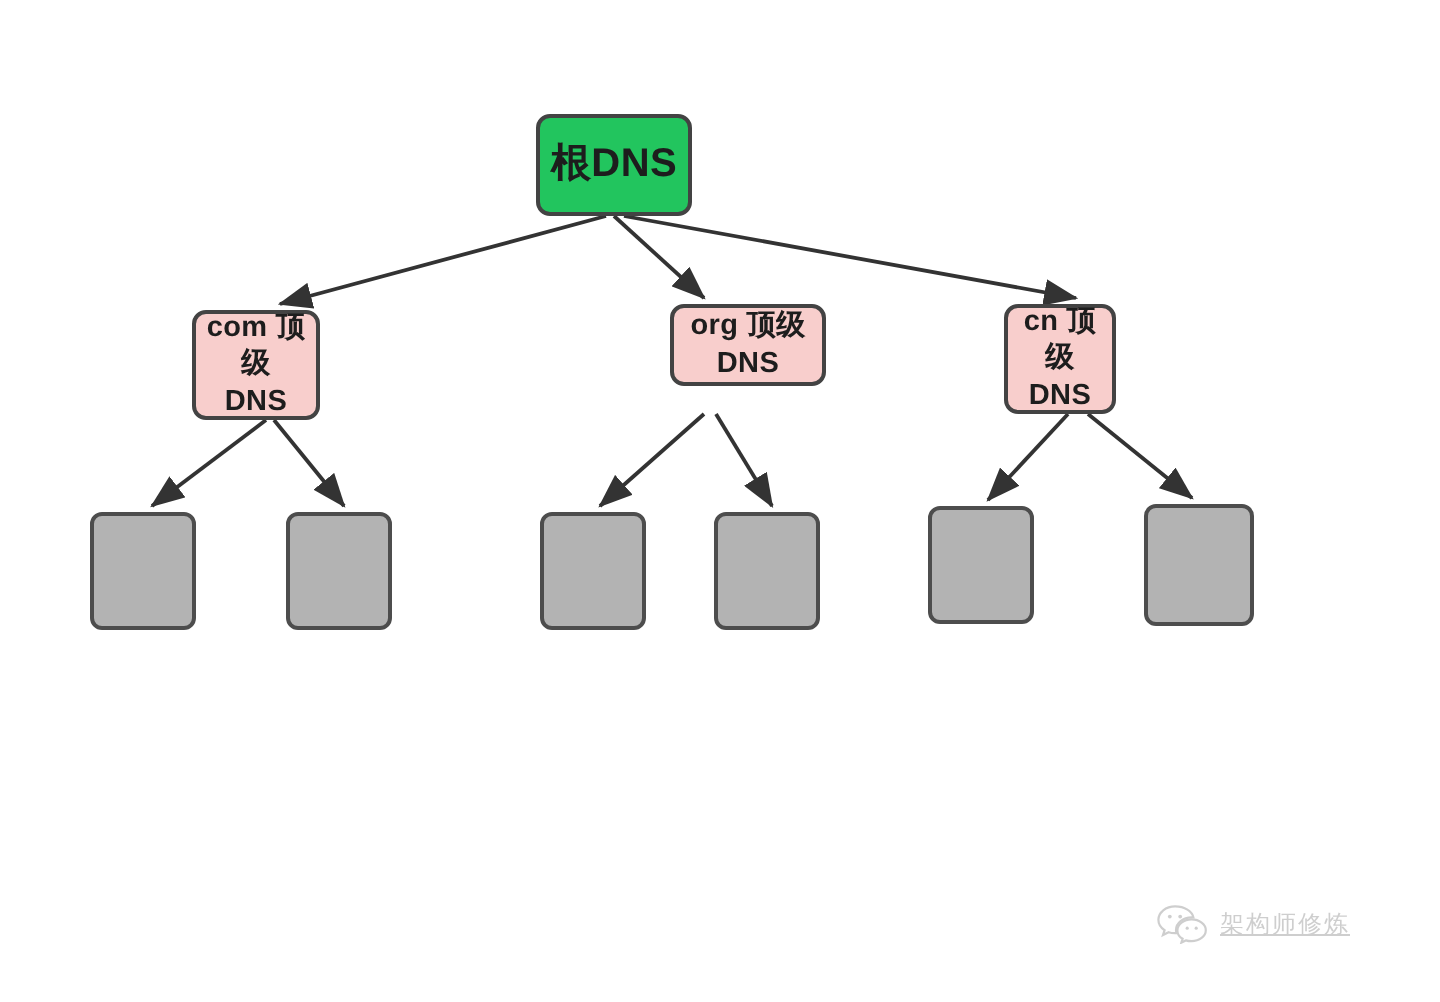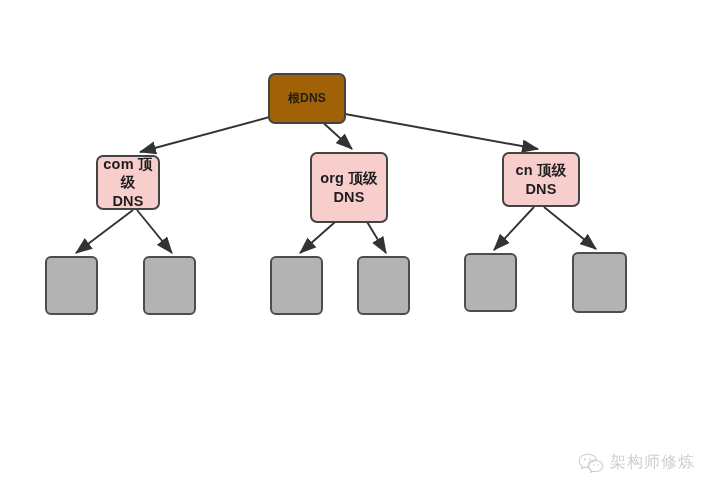--- a/index.html
+++ b/index.html
@@ -33,23 +33,22 @@
     justify-content: center;
     text-align: center;
     border: 2px solid #434343;
     border-radius: 7px;
     line-height: 1.28;
     color: #1d1d1d;
     font-weight: bold;
     letter-spacing: 0.2px;
   }
   .node-root {
-    background: #a16207;
-    font-size: 12px;
-    margin-top: 16px;
+    background: #22c55e;
+    font-size: 20px;
   }
   .node-tld {
     background: #f8cecc;
     font-size: 14.5px;
   }
   .node-leaf {
     background: #b3b3b3;
     border-color: #4d4d4d;
     border-radius: 6px;
   }
@@ -59,25 +58,26 @@
   }
   #watermark {
     position: absolute;
     display: flex;
     align-items: center;
     gap: 6px;
     opacity: 0.42;
     user-select: none;
   }
   #watermark .wm-text {
-    font-size: 16px;
+    font-size: 12px;
     color: #8c8c8c;
     font-weight: normal;
     letter-spacing: 1px;
     font-family: "DejaVu Sans", sans-serif;
+    text-decoration: underline;
   }
   #watermark .wm-icon {
     width: 26px;
     height: 20px;
     display: block;
   }
 </style>
 </head>
 <body>
 
@@ -103,25 +103,25 @@
   </svg>
 
   <div class="node node-root" id="node-root" style="left: 268px; top: 57px; width: 78px; height: 51px;">
     <span class="node-label">根DNS</span>
   </div>
 
   <div class="node node-tld" id="node-tld-com" style="left: 96px; top: 155px; width: 64px; height: 55px;">
     <span class="node-label">com 顶级
 DNS</span>
   </div>
-  <div class="node node-tld" id="node-tld-org" style="left: 310px; top: 152px; width: 78px; height: 71px;">
+  <div class="node node-tld" id="node-tld-org" style="left: 335px; top: 152px; width: 78px; height: 41px;">
     <span class="node-label">org 顶级
 DNS</span>
   </div>
-  <div class="node node-tld" id="node-tld-cn" style="left: 502px; top: 152px; width: 78px; height: 55px;">
+  <div class="node node-tld" id="node-tld-cn" style="left: 502px; top: 152px; width: 56px; height: 55px;">
     <span class="node-label">cn 顶级
 DNS</span>
   </div>
 
   <div class="node node-leaf" id="node-leaf-0" style="left: 45px; top: 256px; width: 53px; height: 59px;">
     <span class="node-label"></span>
   </div>
   <div class="node node-leaf" id="node-leaf-1" style="left: 143px; top: 256px; width: 53px; height: 59px;">
     <span class="node-label"></span>
   </div>

